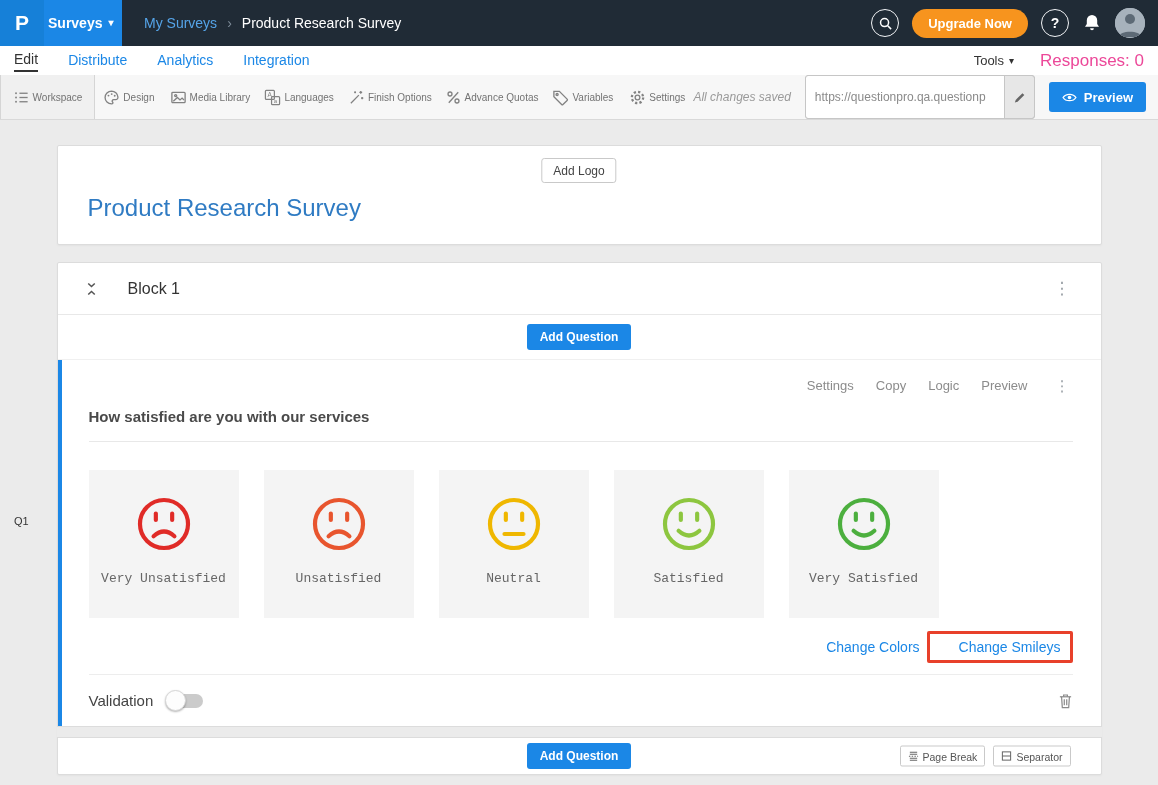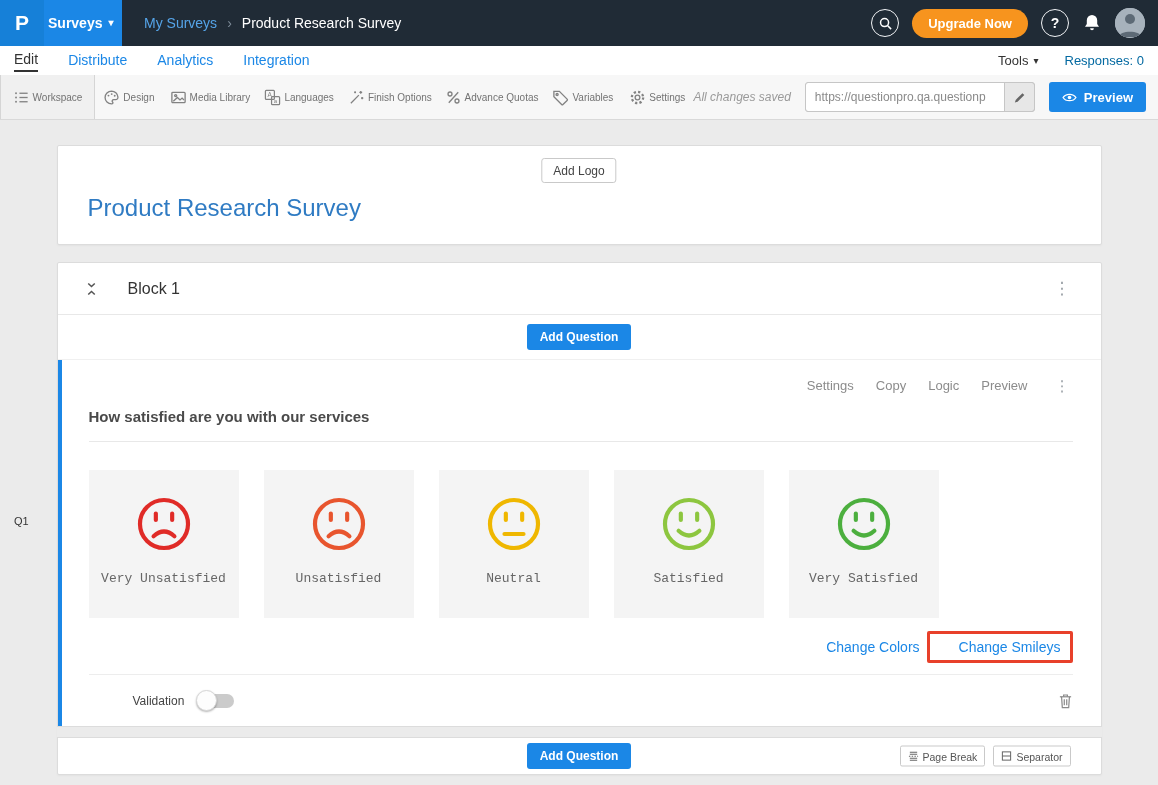--- a/index.html
+++ b/index.html
@@ -28,33 +28,33 @@
   .avatar { width: 30px; height: 30px; border-radius: 50%; overflow: hidden; background: #aeb9c2; cursor: pointer; }
 
   
   .tabs-bar { height: 29px; background: #fff; display: flex; align-items: center; padding: 0 14px; }
   .tabs { display: flex; gap: 30px; align-items: center; }
   .tab { font-size: 14px; color: #1b87e6; text-decoration: none; cursor: pointer; padding: 2px 0 3px; }
   .tab.active { color: #333; border-bottom: 2px solid #333; }
   .tabs-right { margin-left: auto; display: flex; align-items: center; gap: 26px; }
   .tools { font-size: 13px; color: #333; cursor: pointer; display: flex; align-items: center; gap: 5px; }
   .tools .caret { color: #333; }
-  .responses { font-size: 13px; color: #0369a1; }
+  .responses { font-size: 17px; color: #ec4899; }
 
   
   .toolbar { height: 45px; background: #f7f7f7; border-bottom: 1px solid #d9d9d9; display: flex; align-items: stretch; }
   .tool-item { display: flex; align-items: center; justify-content: center; gap: 3px;
                padding: 0 11px; min-width: 58px; cursor: pointer; color: #777; }
   .tool-item.active { background: #f0f0f0; border-left: 1px solid #d5d5d5; border-right: 1px solid #d5d5d5; min-width: 95px; }
   .tool-icon { height: 17px; display: flex; align-items: center; }
   .tool-icon svg { stroke: #828282; }
   .tool-label { font-size: 10px; color: #737373; white-space: nowrap; }
   .toolbar-right { margin-left: auto; display: flex; align-items: center; gap: 14px; padding-right: 12px; }
   .saved { font-style: italic; font-size: 12px; color: #9a9a9a; white-space: nowrap; }
-  .url-group { display: flex; height: 30px; border: 1px solid #c6c6c6; border-radius: 3px; overflow: hidden; background: #a3a3a3; }
+  .url-group { display: flex; height: 44px; border: 1px solid #c6c6c6; border-radius: 3px; overflow: hidden; background: #a3a3a3; }
   .url-input { width: 198px; border: none; outline: none; padding: 0 9px; font-size: 12px; color: #8a8a8a;
                font-family: inherit; background: #fff; }
   .pencil-btn { width: 30px; background: #e7e7e7; border: none; border-left: 1px solid #c6c6c6; display: flex;
                 align-items: center; justify-content: center; cursor: pointer; }
   .preview-btn { height: 30px; padding: 0 13px; background: #1b87e6; border: none; border-radius: 3px; color: #fff;
                  font-size: 13px; font-weight: bold; display: flex; align-items: center; gap: 7px; cursor: pointer;
                  font-family: inherit; }
 
   
   .content { position: relative; padding-top: 25px; }
@@ -85,21 +85,21 @@
             border-bottom: 1px solid #e8e8e8; }
   .options { display: flex; gap: 25px; margin-top: 28px; font-family: Liberation Mono, monospace; }
   .option { width: 150px; height: 148px; background: #f4f4f4; display: flex; flex-direction: column;
             align-items: center; cursor: pointer; }
   .smiley { width: 58px; height: 58px; margin-top: 25px; }
   .option-label { margin-top: 18px; font-size: 13px; color: #666; }
   .change-links { display: flex; justify-content: flex-end; align-items: center; gap: 7px; margin-top: 6px; height: 46px; }
   .change-link { font-size: 14px; color: #1b87e6; text-decoration: none; cursor: pointer; margin-left: 20px; }
   .highlight-box { border: 3px solid #e8402a; border-radius: 2px; padding: 5px 9px; display: inline-flex; text-align: center; }
   .validation-row { display: flex; align-items: center; border-top: 1px solid #ededed; height: 52px; margin-top: 4px; }
-  .validation-label { font-size: 12px; color: #444; margin-right: 14px; margin-left: 44px; }
+  .validation-label { font-size: 15px; color: #444; margin-right: 14px; }
   .toggle { width: 36px; height: 14px; border-radius: 7px; background: #cbcbcb; position: relative; display: inline-block;
             cursor: pointer; }
   .knob { position: absolute; left: -2px; top: -4px; width: 21px; height: 21px; border-radius: 50%; background: #fdfdfd;
           border: 1px solid #d7d7d7; box-shadow: 0 1px 2px rgba(0,0,0,0.3); }
   .trash { margin-left: auto; cursor: pointer; display: flex; }
 
   .gray-band { height: 12px; background: #ebebeb; border-top: 1px solid #dcdcdc; border-bottom: 1px solid #dcdcdc;
                margin: 0 -1px; }
   .block-footer { height: 36px; display: flex; align-items: center; justify-content: center; position: relative; }
   .footer-right { position: absolute; right: 30px; top: 50%; transform: translateY(-50%); display: flex; gap: 8px; }

